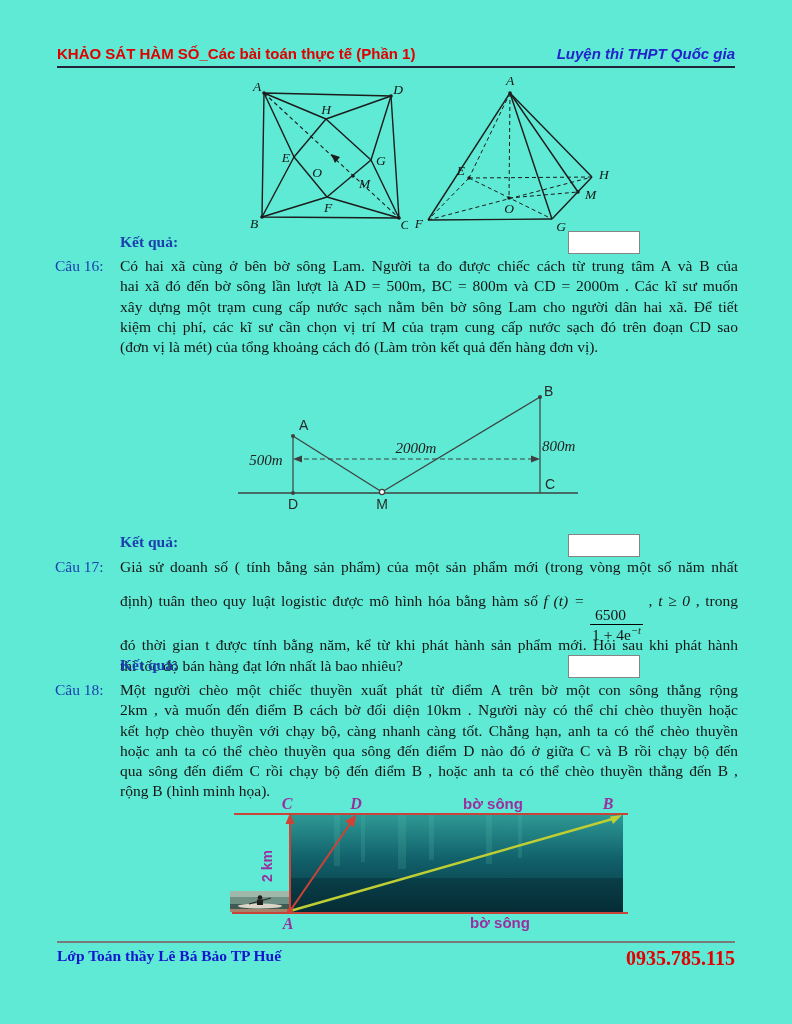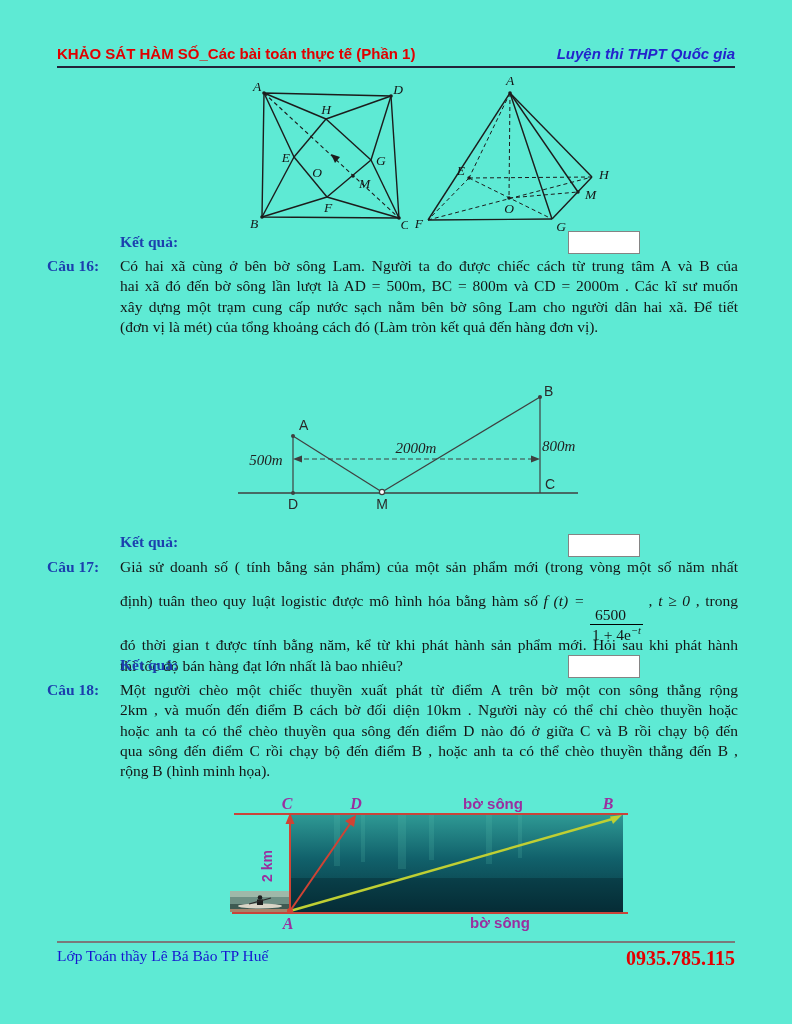--- a/index.html
+++ b/index.html
@@ -10,42 +10,42 @@
   
   .hdr-left{position:absolute;left:57px;top:45px;font-family:"Liberation Sans",sans-serif;
     font-weight:bold;font-size:15px;color:#e00000;white-space:nowrap;}
   .hdr-right{position:absolute;right:57px;top:45px;font-family:"Liberation Sans",sans-serif;
     font-weight:bold;font-style:italic;font-size:15px;color:#2323cc;white-space:nowrap;}
   .hdr-rule{position:absolute;left:57px;width:678px;top:66px;border-top:2px solid #23233a;}
   
   .result-label{position:absolute;left:120px;font-weight:bold;color:#1c3fae;font-size:15.5px;}
   .answer-box{position:absolute;left:568px;width:70px;height:21px;border:1px solid #848484;background:#fff;}
   
-  .q-label{position:absolute;left:47px;font-weight:bold;color:#1c3fae;font-size:15.5px;white-space:nowrap;}
+  .q-label{position:absolute;left:55px;font-weight:normal;color:#1c3fae;font-size:15.5px;white-space:nowrap;}
   .q-body{position:absolute;left:120px;width:618px;font-size:15.5px;color:#151515;}
   .q-line{height:20.3px;text-align:justify;text-align-last:justify;white-space:normal;}
   .q-line.last{text-align-last:left;}
   .f-row{height:46px;line-height:46px;text-align:justify;text-align-last:justify;}
   .frac{display:inline-flex;flex-direction:column;vertical-align:-14px;line-height:1.15;}
   .frac .num{border-bottom:1.3px solid #000;padding:0 5px;}
   .frac .den{padding:0 2px;}
   .mathit{font-style:italic;}
   sup.exp{font-size:10.5px;font-style:italic;}
   
   .figure{position:absolute;}
   svg text{font-family:"Liberation Serif",serif;}
   .ptlabel{font-style:italic;font-size:13.5px;fill:#151515;}
   .d16-pt{font-family:"Liberation Sans",sans-serif;font-size:14px;fill:#2a2a2a;}
   .d16-dist{font-style:italic;font-size:15px;fill:#222;}
   .ph-pt{font-style:italic;font-weight:bold;font-size:16px;fill:#9a2f9f;}
   .ph-bank{font-family:"Liberation Sans",sans-serif;font-weight:bold;font-size:15px;fill:#9a2f9f;}
   .ph-km{font-family:"Liberation Sans",sans-serif;font-weight:bold;font-size:14px;fill:#9a2f9f;}
   
   .ftr-rule{position:absolute;left:57px;width:678px;top:941px;border-top:2px solid #7a7a7a;}
-  .ftr-left{position:absolute;left:57px;top:947px;font-weight:normal;font-size:15.5px;color:#1515d0;text-align:right;}
+  .ftr-left{position:absolute;left:57px;top:947px;font-weight:bold;font-size:15.5px;color:#1515d0;text-align:right;}
   .ftr-right{position:absolute;right:57px;top:947px;font-weight:bold;font-size:20px;color:#e30000;}
 </style>
 </head>
 <body>
 
 <div class="page">
 
   <div class="hdr-left">KHẢO SÁT HÀM SỐ_Các bài toán thực tế (Phần 1)</div>
   <div class="hdr-right">Luyện thi THPT Quốc gia</div>
   <div class="hdr-rule"></div>
@@ -121,20 +121,21 @@
   </svg>
 
   <div class="result-label" style="top:233px">Kết quả:</div>
   <div class="answer-box" style="top:231px"></div>
 
   <div class="q-label" style="top:257px">Câu 16:</div>
   <div class="q-body" style="top:257px">
     <div class="q-line">Có hai xã cùng ở bên bờ sông Lam. Người ta đo được chiếc cách từ trung tâm A và B của</div>
     <div class="q-line">hai xã đó đến bờ sông lần lượt là AD = 500m, BC = 800m và CD = 2000m . Các kĩ sư muốn</div>
     <div class="q-line">xây dựng một trạm cung cấp nước sạch nằm bên bờ sông Lam cho người dân hai xã. Để tiết</div>
+    <div class="q-line">kiệm chị phí, các kĩ sư cần chọn vị trí M của trạm cung cấp nước sạch đó trên đoạn CD sao</div>
     <div class="q-line last">(đơn vị là mét) của tổng khoảng cách đó (Làm tròn kết quả đến hàng đơn vị).</div>
   </div>
 
   <svg class="figure" style="left:228px;top:383px" width="364" height="137" viewBox="0 0 364 137">
     <g stroke="#3f3f3f" stroke-width="1.6" fill="none">
       <line x1="10" y1="110" x2="350" y2="110"></line>
       <line x1="65" y1="110" x2="65" y2="53" stroke-width="1.2"></line>
       <line x1="312" y1="110" x2="312" y2="14" stroke-width="1.2"></line>
       <line x1="65" y1="53" x2="154" y2="109" stroke-width="1.2"></line>
       <line x1="154" y1="109" x2="312" y2="14" stroke-width="1.2"></line>
@@ -178,20 +179,21 @@
     <div class="q-line last">thì tốc độ bán hàng đạt lớn nhất là bao nhiêu?</div>
   </div>
 
   <div class="result-label" style="top:656px">Kết quả:</div>
   <div class="answer-box" style="top:655px"></div>
 
   <div class="q-label" style="top:681px">Câu 18:</div>
   <div class="q-body" style="top:681px">
     <div class="q-line">Một người chèo một chiếc thuyền xuất phát từ điểm A trên bờ một con sông thẳng rộng</div>
     <div class="q-line">2km , và muốn đến điểm B cách bờ đối diện 10km . Người này có thể chỉ chèo thuyền hoặc</div>
+    <div class="q-line">kết hợp chèo thuyền với chạy bộ, càng nhanh càng tốt. Chẳng hạn, anh ta có thể chèo thuyền</div>
     <div class="q-line">hoặc anh ta có thể chèo thuyền qua sông đến điểm D nào đó ở giữa C và B rồi chạy bộ đến</div>
     <div class="q-line">qua sông đến điểm C rồi chạy bộ đến điểm B , hoặc anh ta có thể chèo thuyền thẳng đến B ,</div>
     <div class="q-line last">rộng B (hình minh họa).</div>
   </div>
 
   <svg class="figure" style="left:230px;top:794px" width="400" height="140" viewBox="0 0 400 140">
     <defs>
       <linearGradient id="wg" x1="0" y1="0" x2="0" y2="1">
         <stop offset="0" stop-color="#2f9a95"></stop>
         <stop offset="0.45" stop-color="#11616b"></stop>

